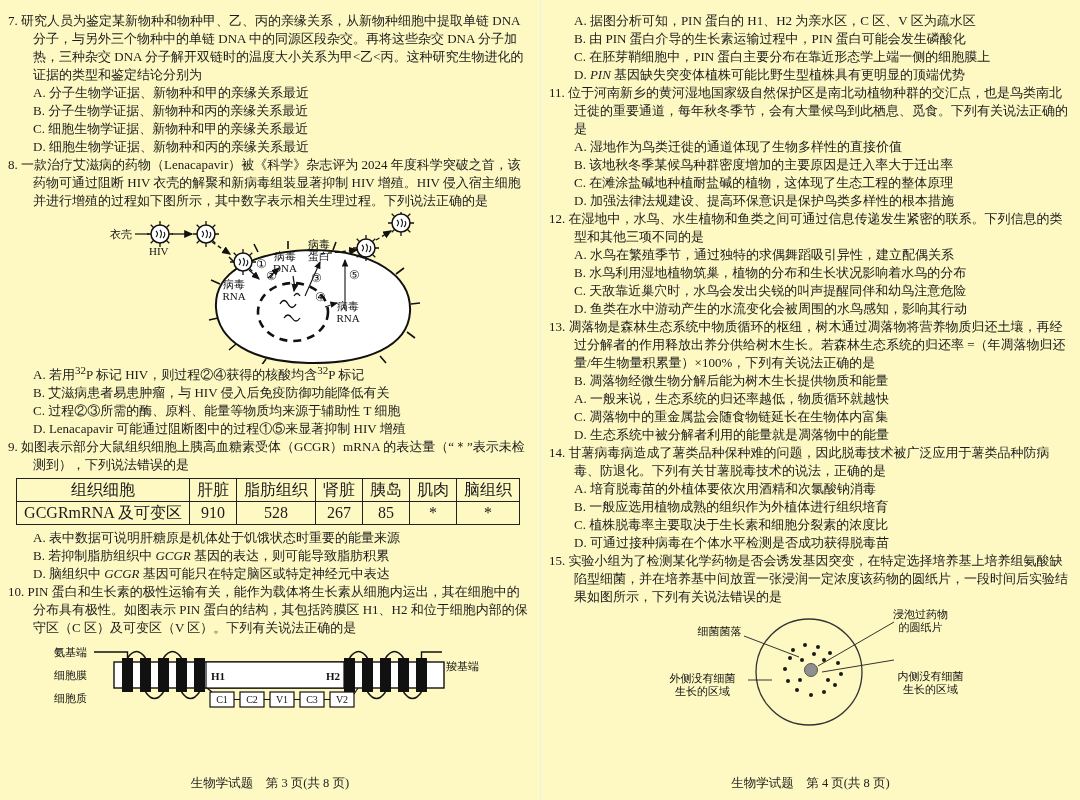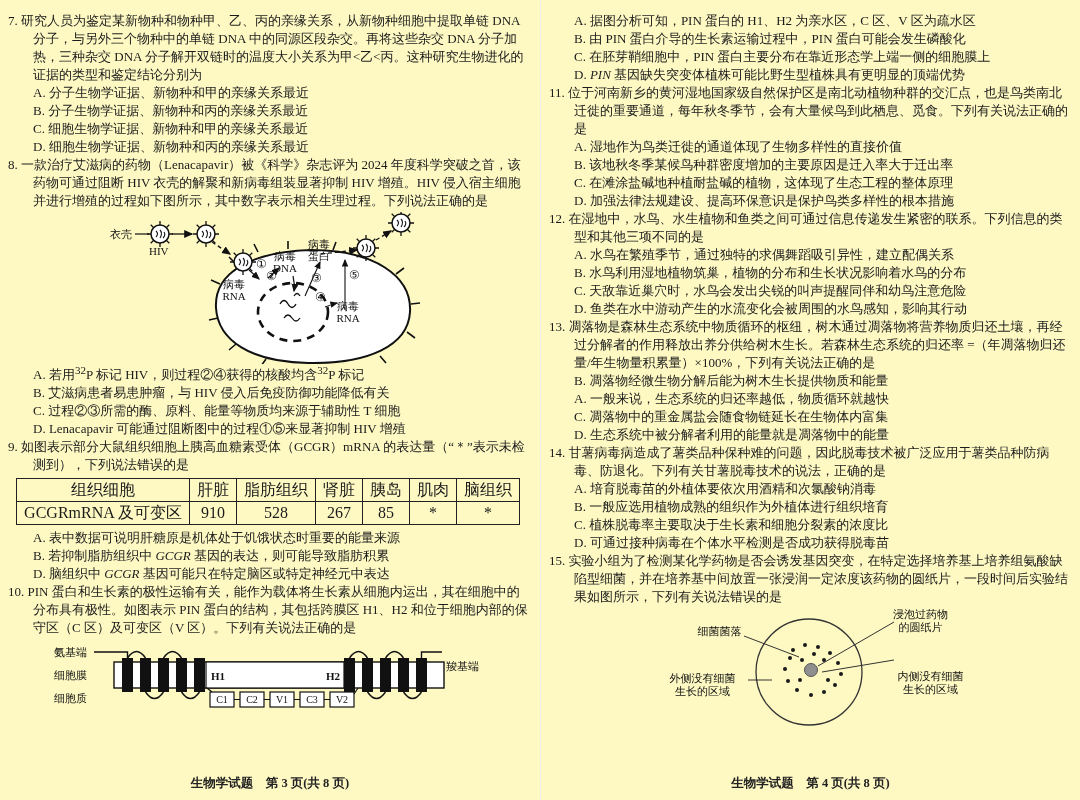--- a/index.html
+++ b/index.html
@@ -6,21 +6,21 @@
   body{width:1080px;height:800px;overflow:hidden;
        font-family:"Liberation Serif","DejaVu Serif",serif;color:#1b1b1b;}
   .page{width:1080px;height:800px;display:flex;background:#fef9c3;}
   .col{width:540px;box-sizing:border-box;padding:12px 12px 6px 8px;position:relative;overflow:hidden;}
   .col-right{border-left:1px solid #ededeb;}
   .q{font-size:13px;line-height:18px;}
   .stem{padding-left:25px;text-indent:-25px;}
   .opt{padding-left:25px;}
   sup{font-size:11px;line-height:0;}
   .gene{font-style:italic;margin-top:24px;}
-  .footer{position:absolute;bottom:8px;left:0;width:100%;text-align:center;font-size:12.5px;color:#222;font-weight:bold;}
+  .footer{position:absolute;bottom:8px;left:0;width:100%;text-align:center;font-size:12.5px;color:#222;}
 
   
   .dwrap{position:relative;margin:2px auto;}
   .dlabel{position:absolute;font-size:11px;line-height:13px;color:#111;
           font-family:"Liberation Serif","DejaVu Serif",serif;text-align:center;}
   .stack{text-align:center;line-height:12px;}
   .step{position:absolute;font-size:12px;line-height:12px;color:#111;}
 
   .hiv-diagram{width:320px;height:152px;}
   .pin-diagram{width:440px;height:76px;margin:3px auto 1px;}

